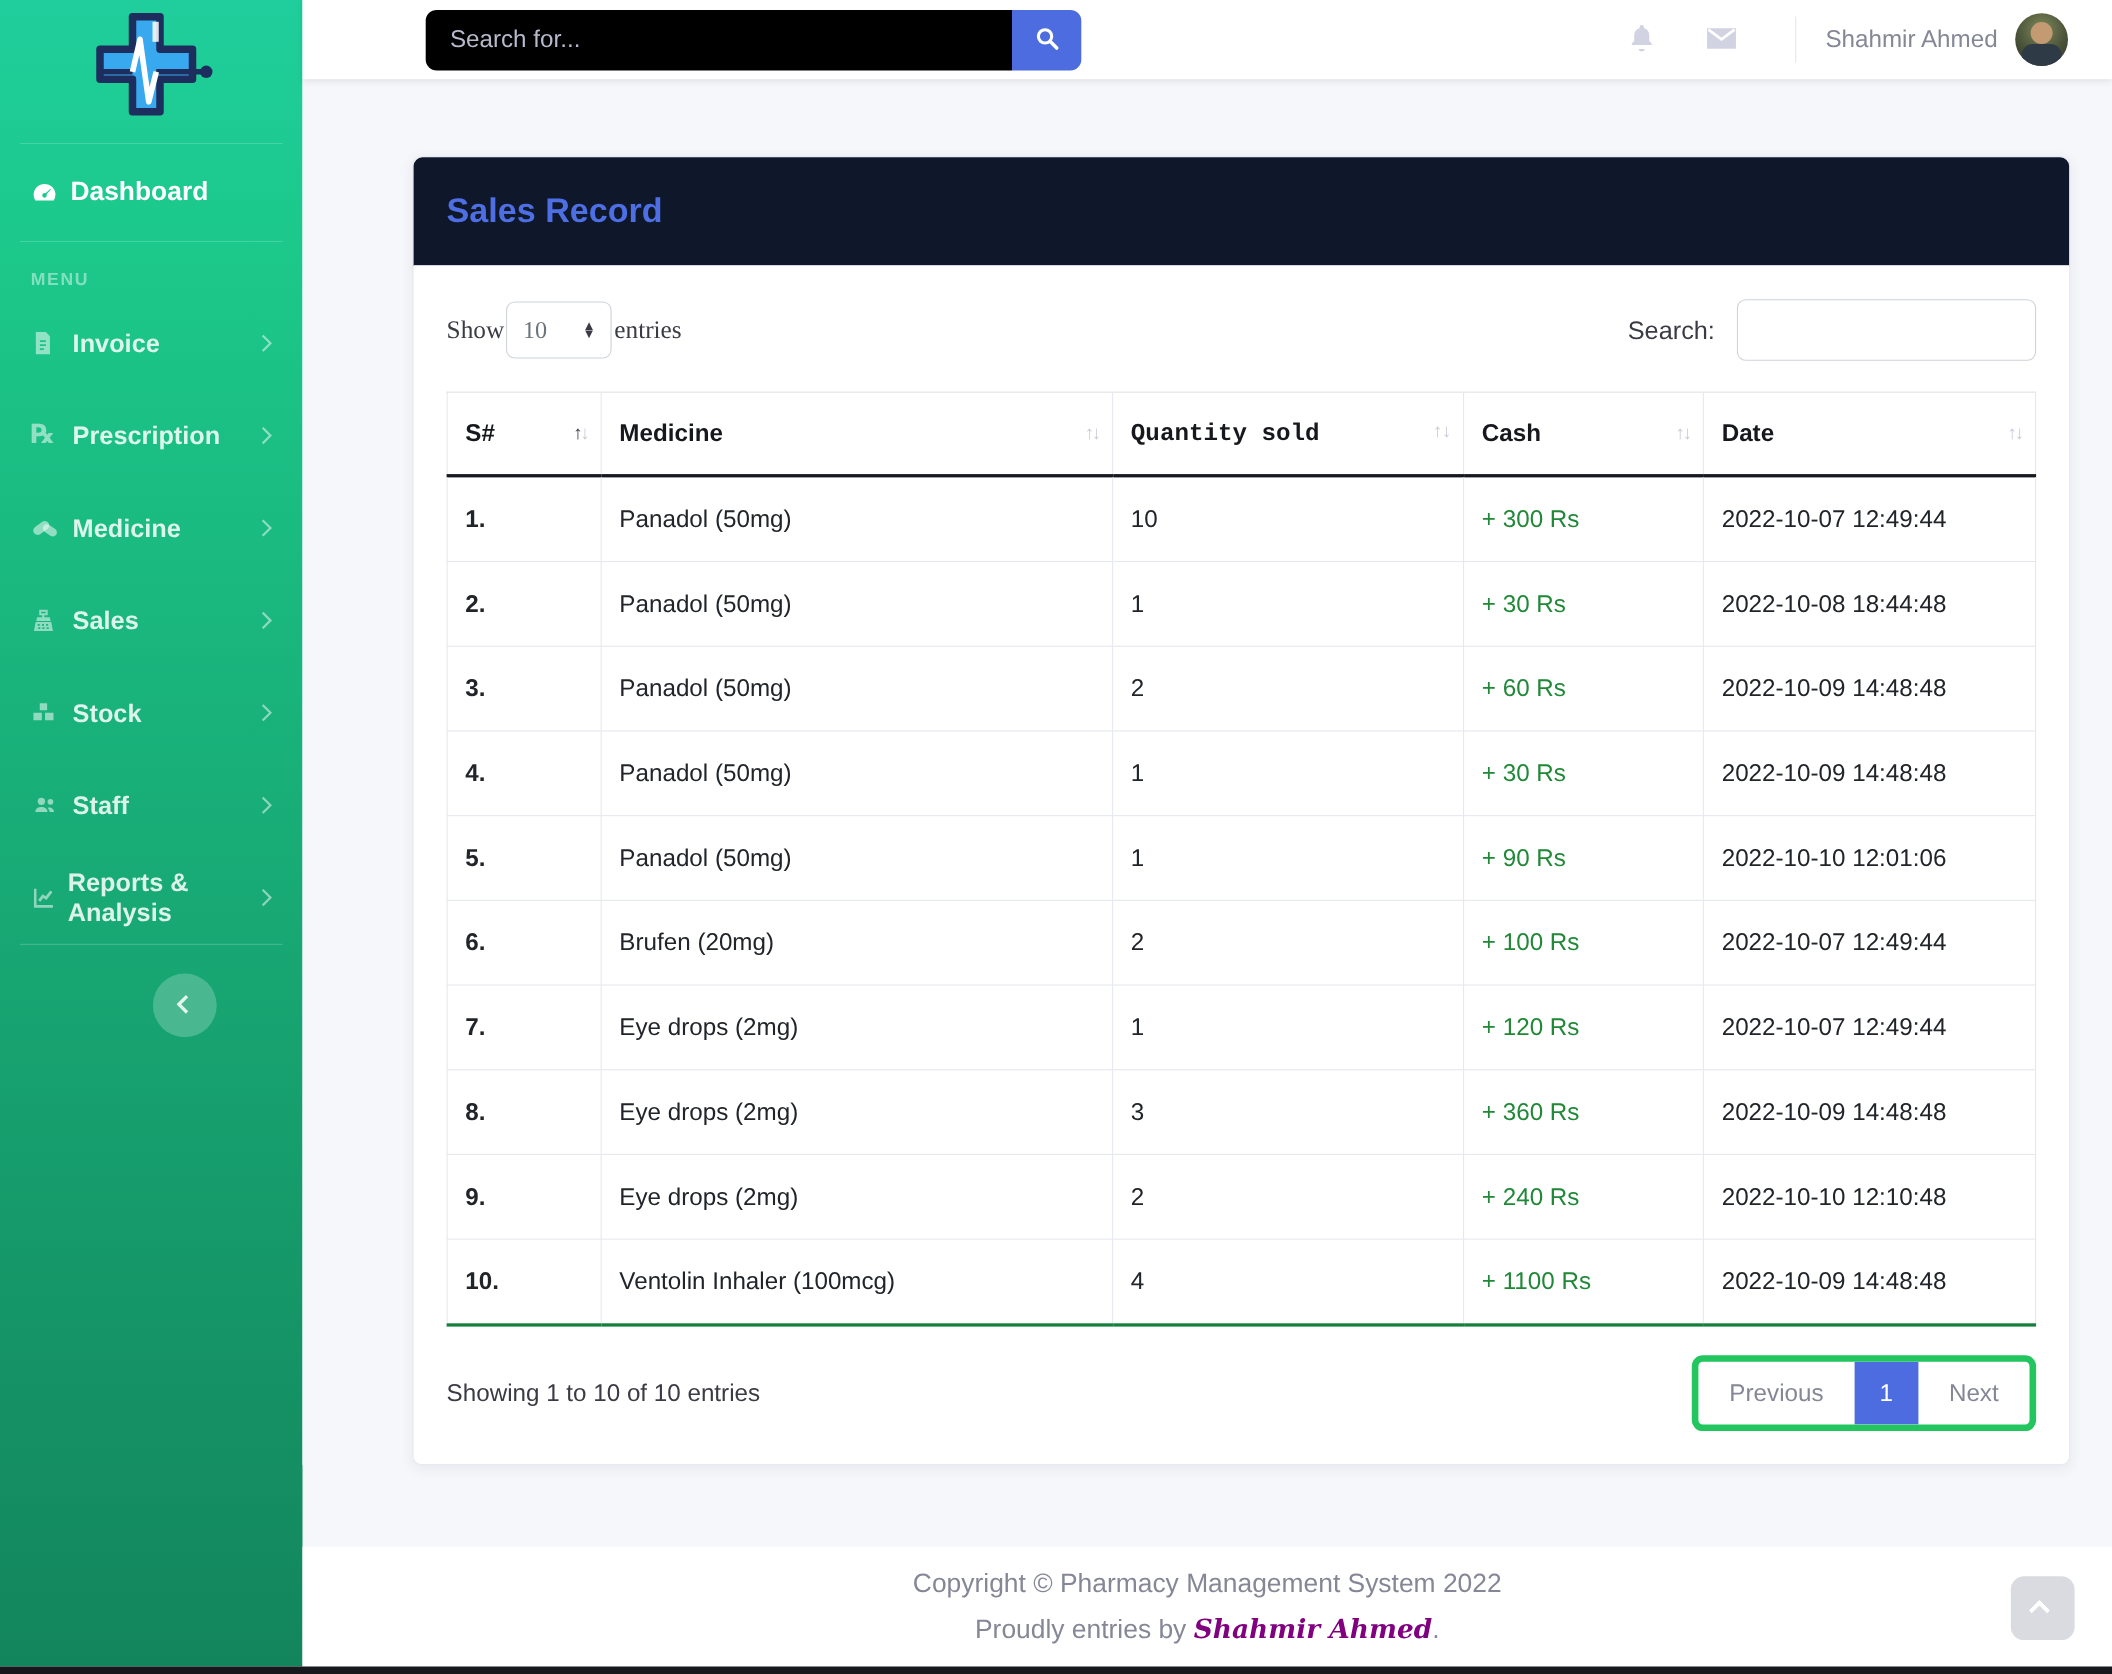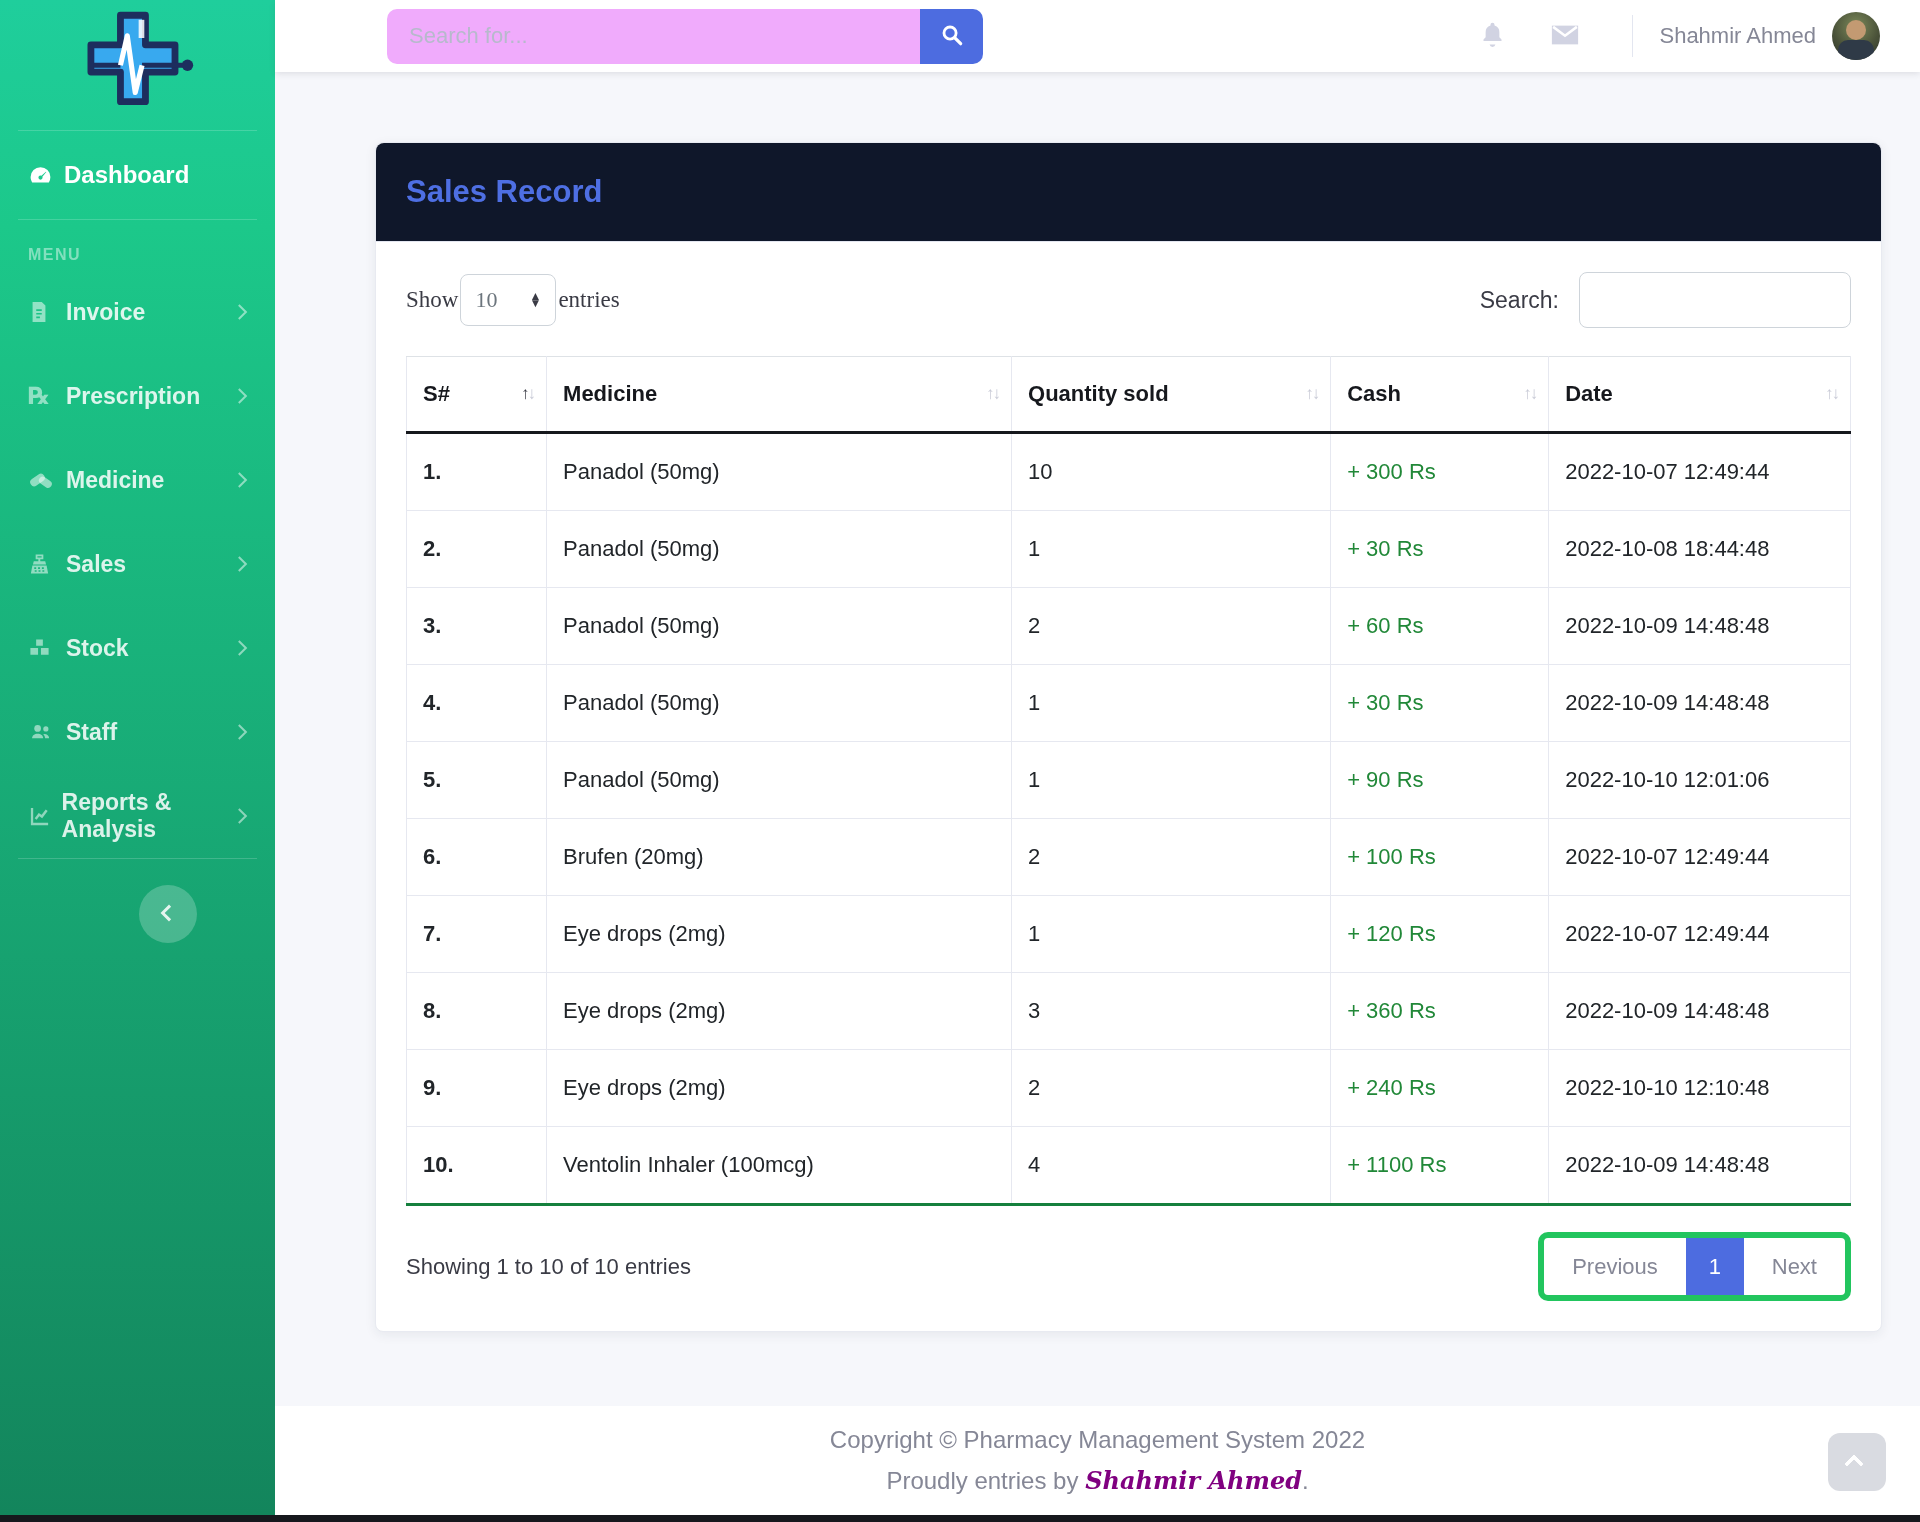--- a/index.html
+++ b/index.html
@@ -53,21 +53,21 @@
   
   .main { flex:1; display:flex; flex-direction:column; min-width:0; }
 
   .topbar {
     height:105px; background:#fff; display:flex; align-items:center;
     box-shadow:0 2px 6px rgba(58,59,69,0.12); position:relative; z-index:2;
     padding-right:40px;
   }
   .search-form { display:flex; margin-left:112px; }
   .search-input {
-    width:533px; height:55px; border:none; outline:none; background:#f0abfc;
+    width:533px; height:55px; border:none; outline:none; background:#000000;
     border-radius:10px 0 0 10px; padding:0 22px; font-size:22px;
     font-family:inherit; color:#5a5c69;
   }
   .search-input::placeholder { color:#b7b9cc; }
   .search-btn {
     width:63px; height:55px; border:none; background:#4d6ce0; border-radius:0 10px 10px 0;
     cursor:pointer; display:flex; align-items:center; justify-content:center;
   }
   .topbar-right { margin-left:auto; display:flex; align-items:center; }
   .tb-icon { background:none; border:none; cursor:pointer; padding:0 22px; display:flex; align-items:center; }
@@ -117,21 +117,21 @@
   table.sales thead th {
     border-top:1px solid #dee2e6; border-bottom:3px solid #16181d;
     padding:24px 16px; font-weight:700; color:#16181d; position:relative;
   }
   .sort-icons { position:absolute; right:12px; top:50%; transform:translateY(-50%); font-size:17px; letter-spacing:-2px; color:#c8cad6; }
   .sort-icons .active { color:#3a3b45; }
   table.sales tbody td { padding:25px 16px; color:#212529; }
   table.sales td.col-sn { font-weight:700; }
   table.sales td.cash { color:#218838; }
   table.sales tbody tr:last-child td { border-bottom:3px solid #15803d; }
-  th.w-sn{width:9.7%;} th.w-med{width:32.2%;} th.w-qty{width:22.1%;} th.w-cash{width:15.1%;} th.w-date{width:20.9%;}
+  th.w-sn{width:9.7%;} th.w-med{width:32.2%;} th.w-qty{width:22.1%;font-family:Liberation Mono, monospace;} th.w-cash{width:15.1%;} th.w-date{width:20.9%;}
 
   .table-footer { display:flex; align-items:center; margin-top:26px; }
   .dt-info { font-size:22px; color:#3a3b45; }
   .pagination {
     margin-left:auto; display:flex; border:6px solid #22c55e; border-radius:10px;
     overflow:hidden; background:#fff;
   }
   .page-btn {
     border:none; background:none; cursor:pointer; font-family:inherit;
     font-size:22px; color:#858796; padding:0 28px; height:57px;

